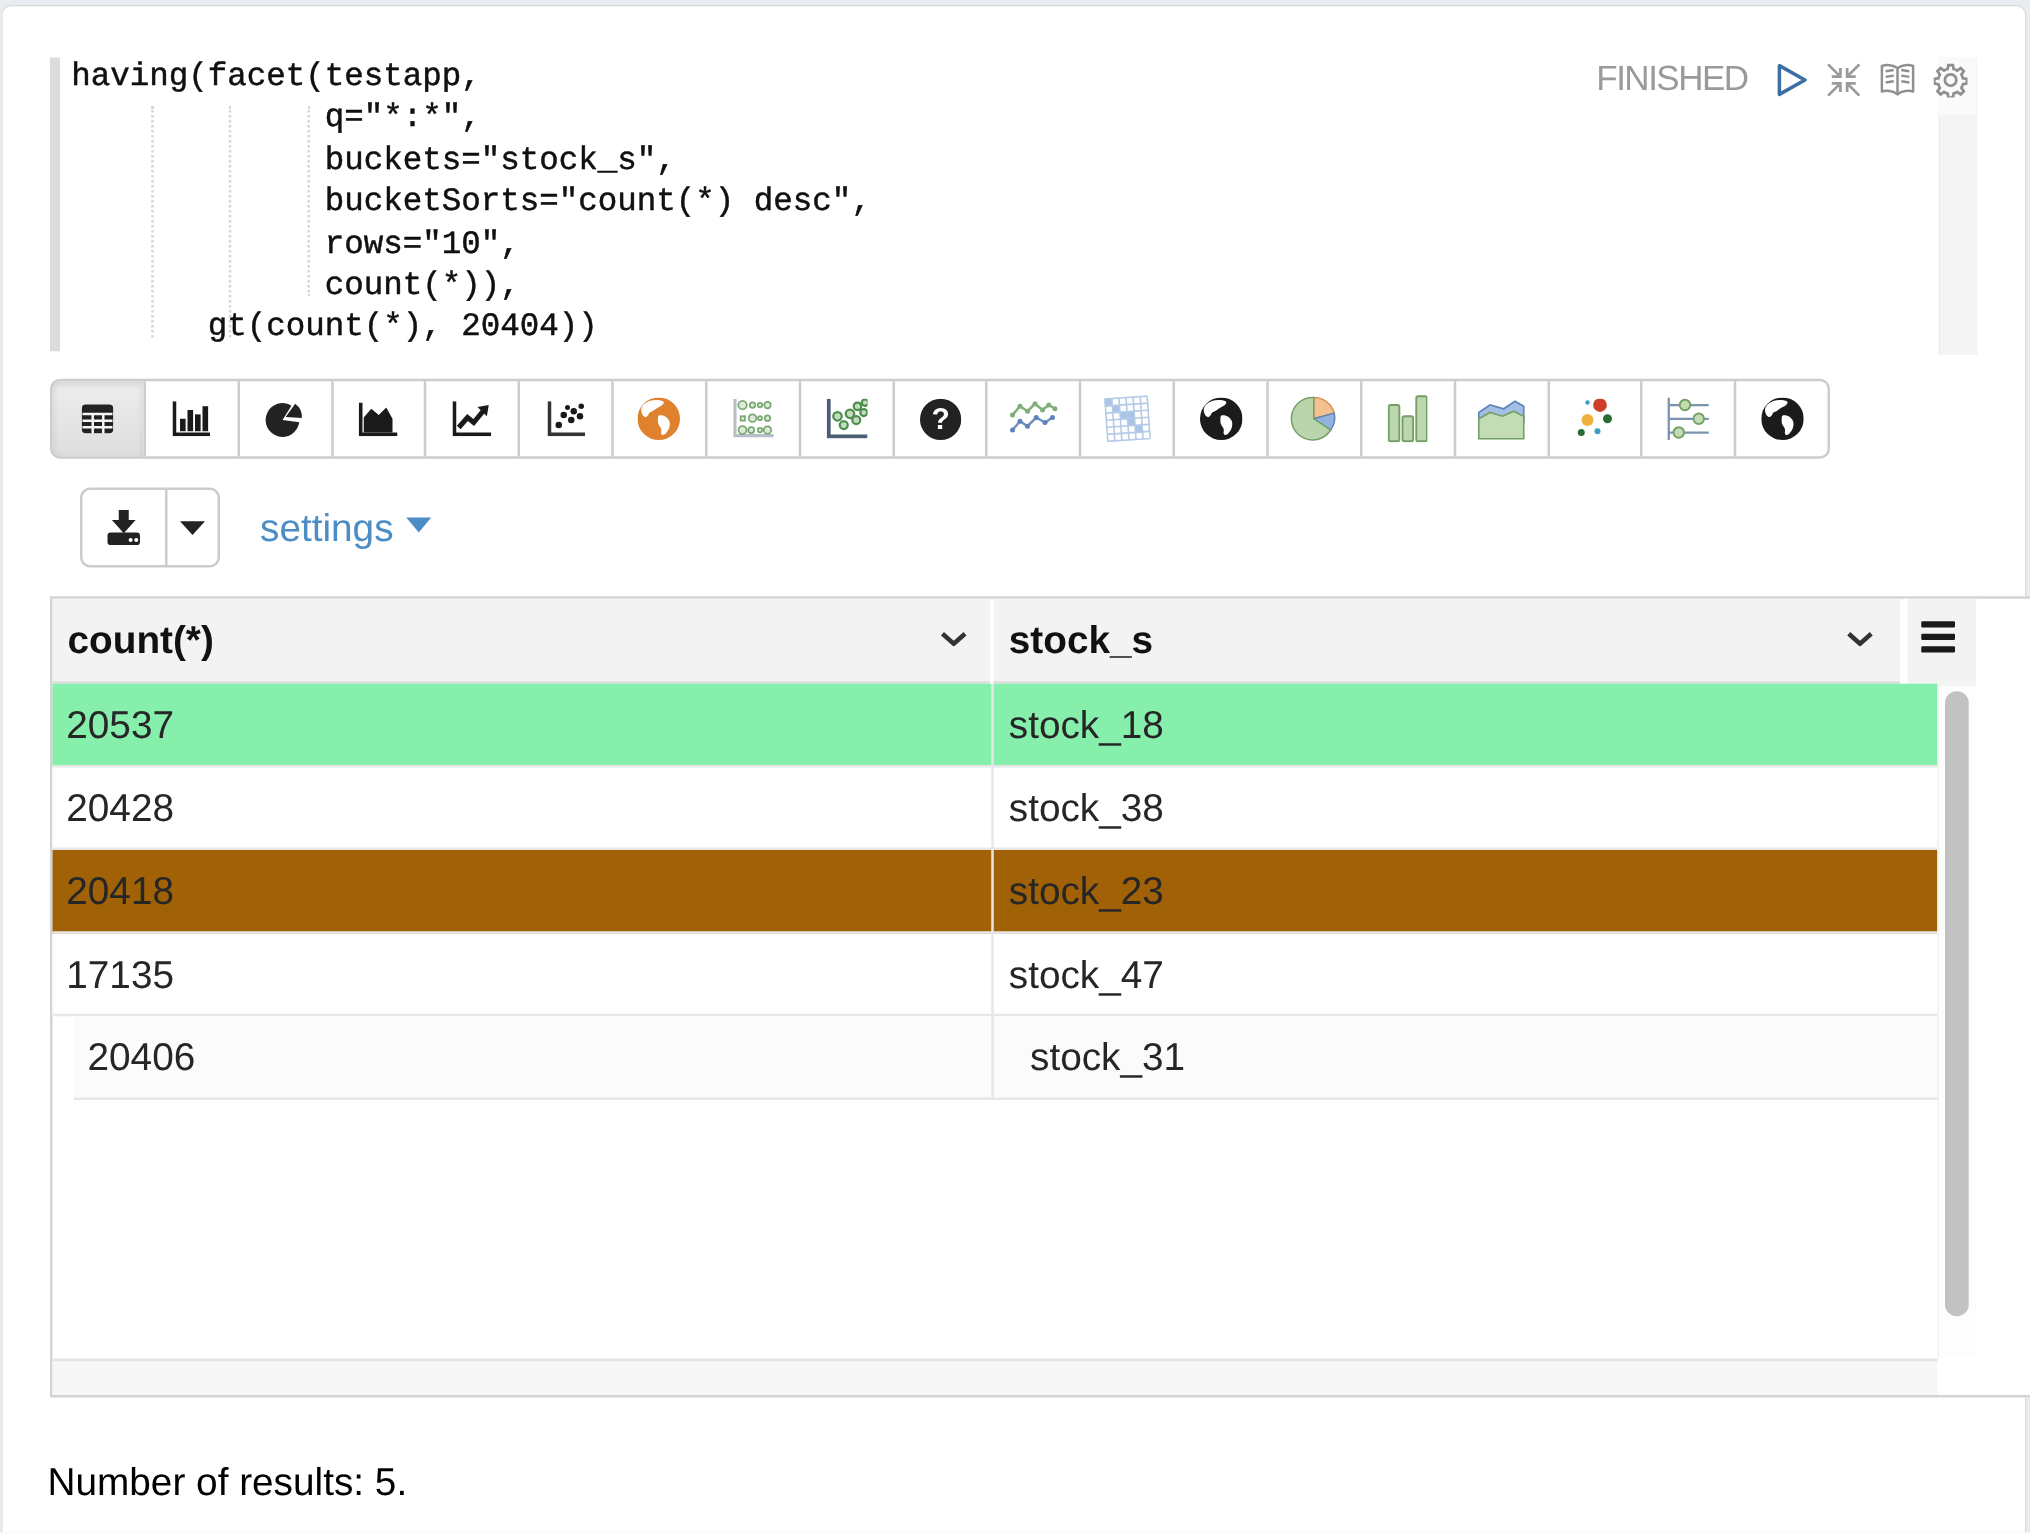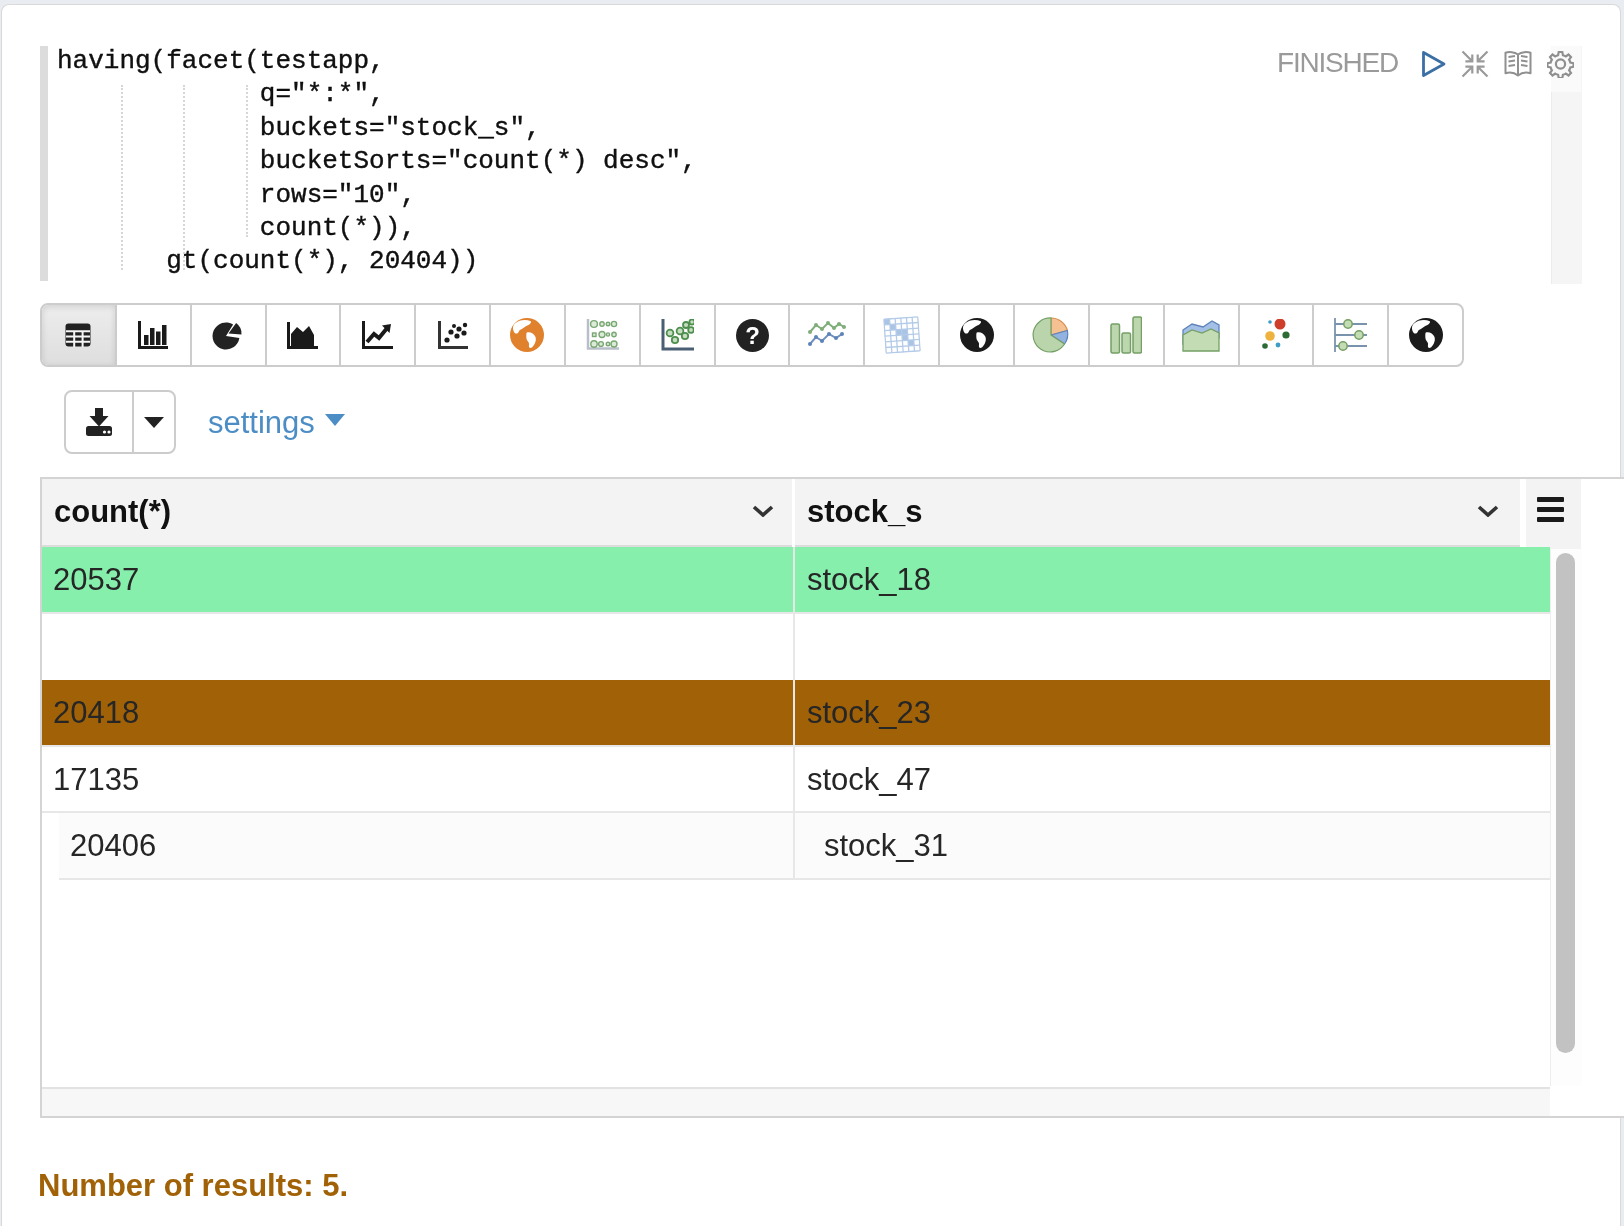--- a/index.html
+++ b/index.html
@@ -32,21 +32,21 @@
 .chev{width:22px;height:12px;}
 .menubox{left:1481px;top:0;width:58px;height:70px;background:#f3f3f3;border-left:3px solid #fff;display:flex;align-items:center;justify-content:center;flex-direction:column;gap:5px;padding-right:7px;padding-bottom:9px;box-sizing:border-box;}
 .menubox i{display:block;width:27px;height:5px;background:#1a1a1a;border-radius:1px;}
 .row{left:0;width:1508px;height:66.5px;box-sizing:border-box;border-bottom:2px solid #e7e7e7;}
 .row .c1{position:absolute;left:11px;top:15px;font-size:31px;color:#262626;}
 .row .c2{position:absolute;left:765px;top:15px;font-size:31px;color:#262626;}
 .colsep{left:751px;top:68px;width:2px;height:333px;background:#e7e7e7;}
 .vsb{left:1508px;top:70px;width:31px;height:537px;background:#fdfdfd;border-left:1px solid #eee;}
 .thumb{left:1514px;top:74px;width:19px;height:500px;background:#c2c2c2;border-radius:10px;}
 .gfoot{left:0;top:608px;width:1508px;height:27px;background:#f7f7f7;border-top:2px solid #e2e2e2;}
-.results{left:38px;top:1168px;font-size:31px;color:#a16207;font-weight:bold;}
+.results{left:38px;top:1168px;font-size:31px;color:#000000;}
 svg{display:block;}
 </style>
 </head>
 <body>
 <div class="panel"></div>
 <div class="abs gutter"></div>
 <pre class="abs code">having(facet(testapp,
              q="*:*",
              buckets="stock_s",
              bucketSorts="count(*) desc",
@@ -318,20 +318,24 @@
   </div>
   <div class="abs menubox">
       <i></i>
       <i></i>
       <i></i>
     </div>
   <div class="abs row" style="top:68px;background:#86efac;">
       <span class="c1">20537</span>
       <span class="c2">stock_18</span>
     </div>
+  <div class="abs row" style="top:134.5px;background:#fff;">
+      <span class="c1">20428</span>
+      <span class="c2">stock_38</span>
+    </div>
   <div class="abs row" style="top:201px;background:#a16207;">
       <span class="c1">20418</span>
       <span class="c2">stock_23</span>
     </div>
   <div class="abs row" style="top:267.5px;background:#fff;">
       <span class="c1">17135</span>
       <span class="c2">stock_47</span>
     </div>
   <div class="abs row" style="top:334px;background:#fbfbfb;margin-left:17px;">
       <span class="c1">20406</span>

